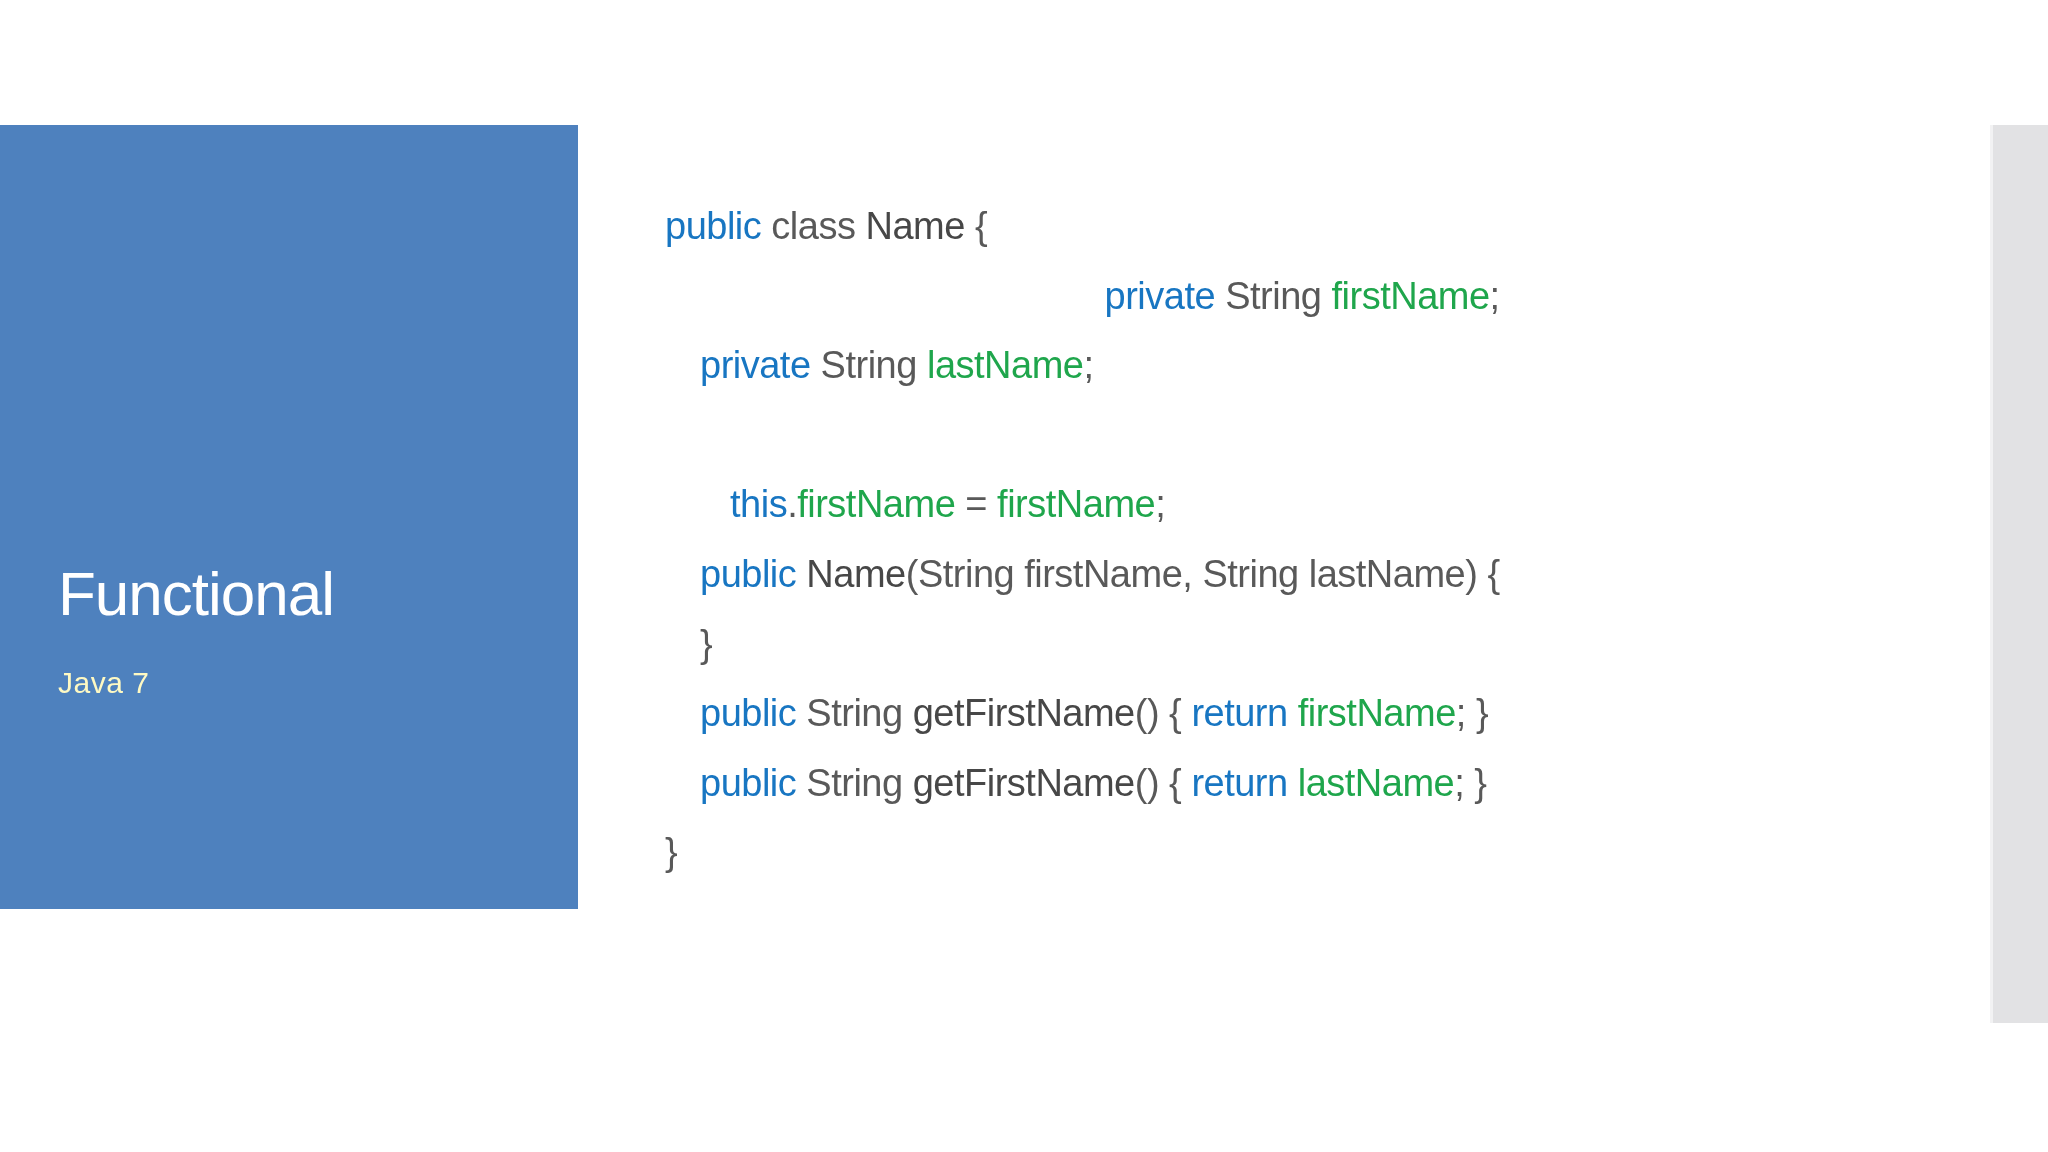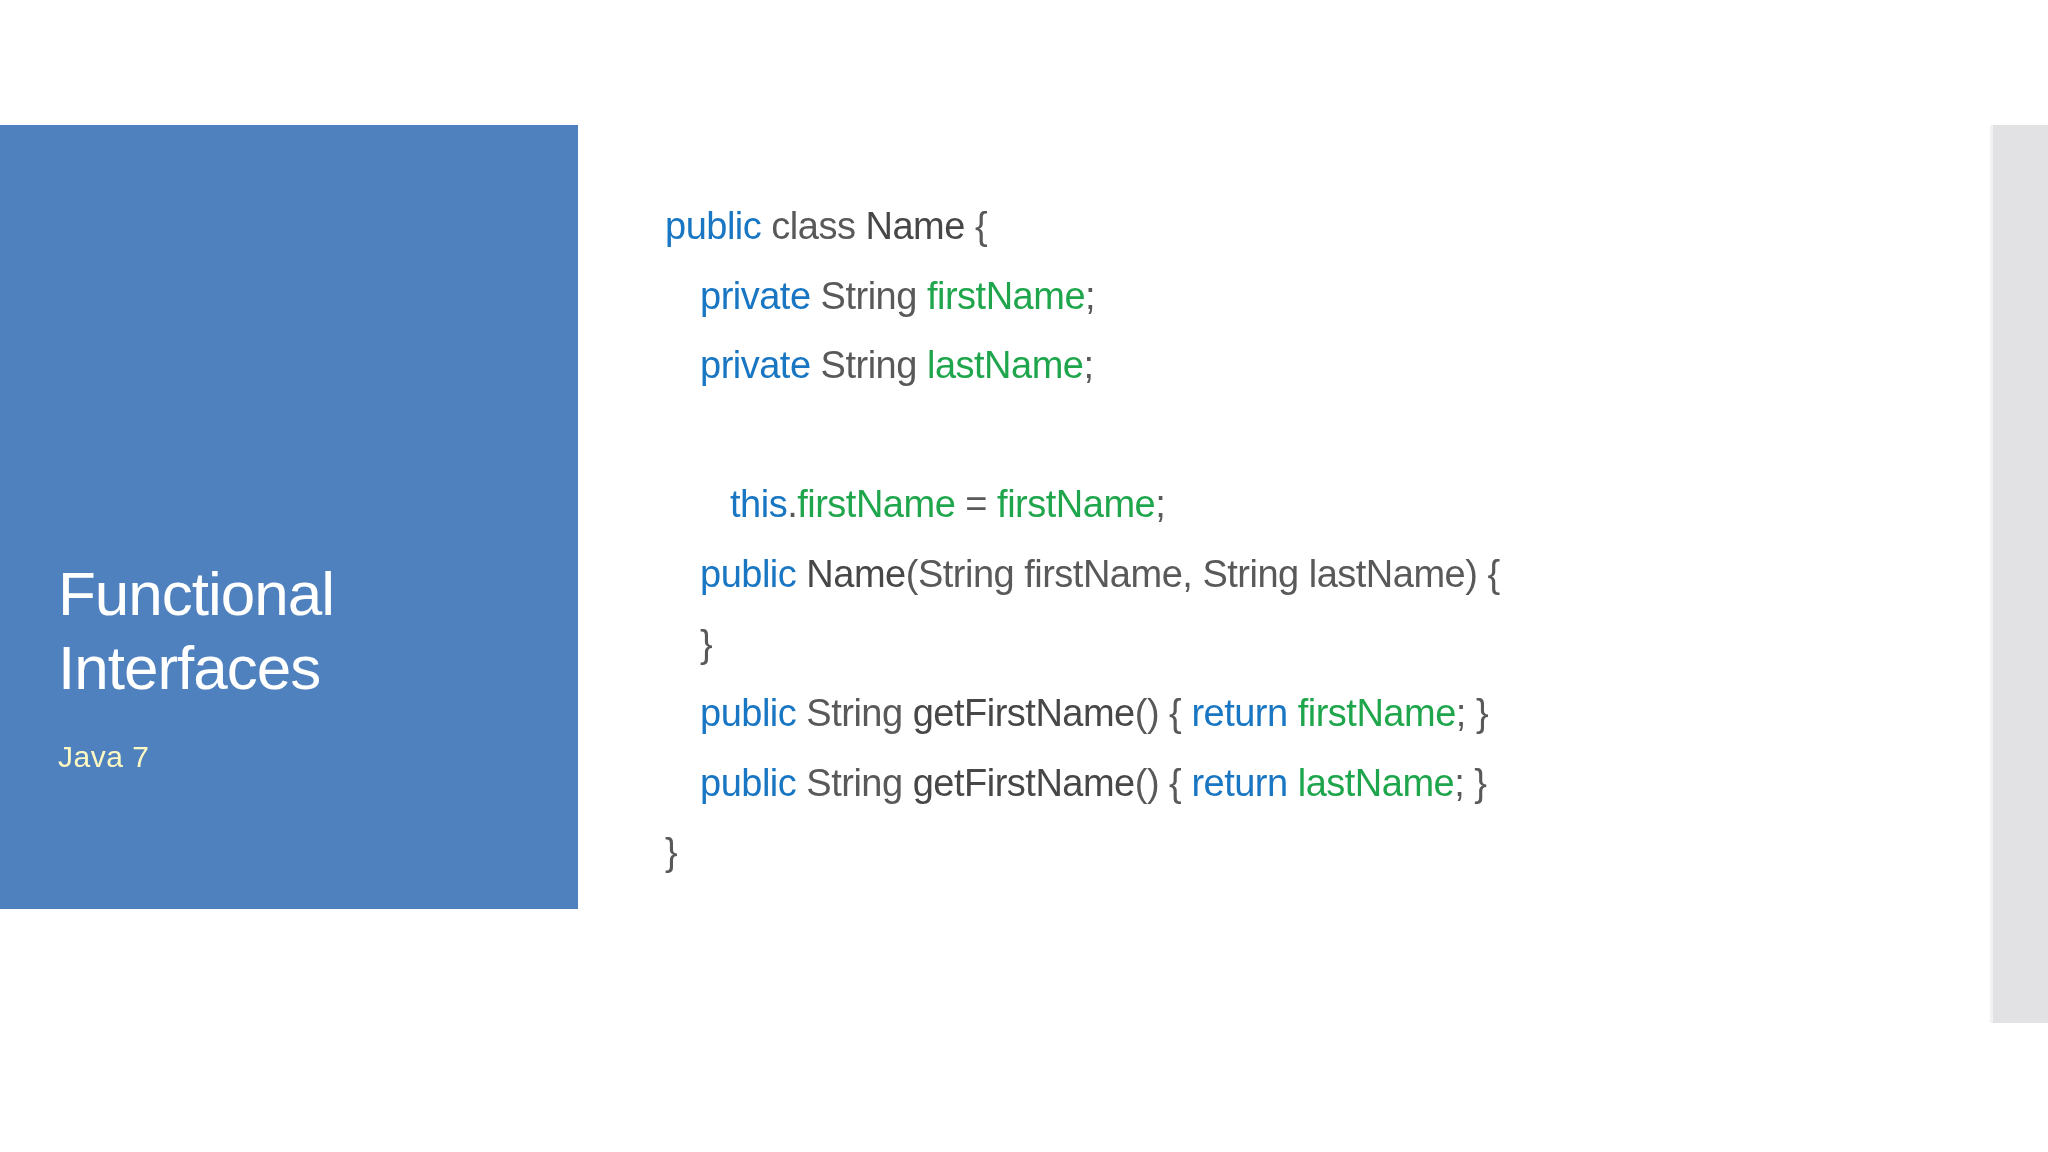--- a/index.html
+++ b/index.html
@@ -73,28 +73,27 @@
   .tok-b { color: var(--bold, #474747); font-weight: 400; }
 </style>
 </head>
 <body>
 
 <div class="canvas">
 
   <div class="title-panel">
     <div class="title-block">
       <div class="title-line">Functional</div>
-      <div class="title-line">Interfaces</div>
       <div class="subtitle">Java 7</div>
     </div>
   </div>
 
   <div class="code-block">
       <div class="code-line" style="padding-left: 0px;"><span class="tok-k">public</span><span class="tok-p"> class </span><span class="tok-b">Name</span><span class="tok-p"> {</span></div>
-      <div class="code-line" style="padding-left: 35px;"><span class="tok-k">private</span><span class="tok-p"> String </span><span class="tok-g">firstName</span><span class="tok-p">;</span></div>
+      <div class="code-line" style="padding-left: 35px; text-align: right;"><span class="tok-k">private</span><span class="tok-p"> String </span><span class="tok-g">firstName</span><span class="tok-p">;</span></div>
       <div class="code-line" style="padding-left: 35px;"><span class="tok-k">private</span><span class="tok-p"> String </span><span class="tok-g">lastName</span><span class="tok-p">;</span></div>
       <div class="code-line" style="padding-left: 0px;">&nbsp;</div>
       <div class="code-line" style="padding-left: 65px;"><span class="tok-k">this</span><span class="tok-p">.</span><span class="tok-g">firstName</span><span class="tok-p"> = </span><span class="tok-g">firstName</span><span class="tok-p">;</span></div>
       <div class="code-line" style="padding-left: 35px;"><span class="tok-k">public</span><span class="tok-p"> </span><span class="tok-b">Name</span><span class="tok-p">(String firstName, String lastName) {</span></div>
       <div class="code-line" style="padding-left: 35px;"><span class="tok-p">}</span></div>
       <div class="code-line" style="padding-left: 35px;"><span class="tok-k">public</span><span class="tok-p"> String </span><span class="tok-b">getFirstName</span><span class="tok-p">() { </span><span class="tok-k">return</span><span class="tok-p"> </span><span class="tok-g">firstName</span><span class="tok-p">; }</span></div>
       <div class="code-line" style="padding-left: 35px;"><span class="tok-k">public</span><span class="tok-p"> String </span><span class="tok-b">getFirstName</span><span class="tok-p">() { </span><span class="tok-k">return</span><span class="tok-p"> </span><span class="tok-g">lastName</span><span class="tok-p">; }</span></div>
       <div class="code-line" style="padding-left: 0px;"><span class="tok-p">}</span></div>
     </div>
 

